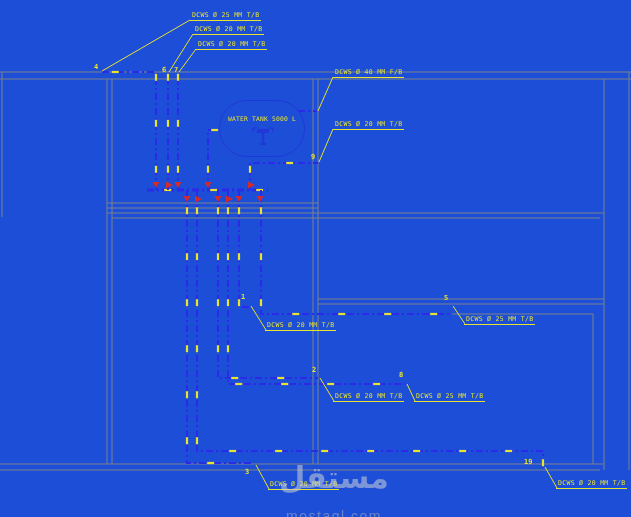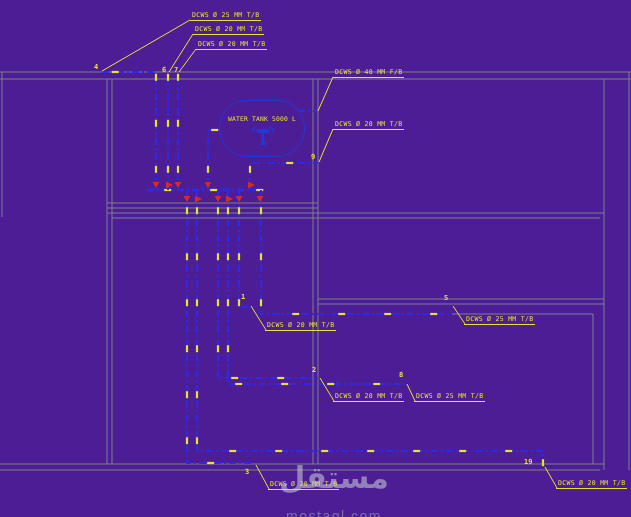--- a/index.html
+++ b/index.html
@@ -13,21 +13,21 @@
   .tank-label{position:absolute;top:14px;left:0;width:100%;text-align:center;color:#e8e32e;
               font-size:6.3px;line-height:7px;letter-spacing:.2px;}
   .float-icon{position:absolute;left:30px;top:24px;}
   .watermark{position:absolute;left:256px;top:462px;width:156px;text-align:center;opacity:.55;}
   .wm-ar{color:#ccd1d8;font:bold 30px "DejaVu Sans",sans-serif;line-height:1.05;}
   .wm-en{color:#aab0b7;font:14px "Liberation Sans",sans-serif;letter-spacing:1.5px;margin-top:14px;}
 </style>
 </head>
 <body>
 
-<div id="canvas" style="background: #4c1d95;">
+<div id="canvas" style="background: #1d4ed8;">
   <svg id="svg-layer" width="631" height="517" viewBox="0 0 631 517">
       <line x1="0" y1="72" x2="631" y2="72" stroke="#7d8288" stroke-width="1"></line>
       <line x1="0" y1="79" x2="631" y2="79" stroke="#7d8288" stroke-width="1"></line>
       <line x1="2" y1="72" x2="2" y2="217" stroke="#7d8288" stroke-width="1"></line>
       <line x1="604" y1="79" x2="604" y2="470" stroke="#7d8288" stroke-width="1"></line>
       <line x1="629" y1="72" x2="629" y2="470" stroke="#7d8288" stroke-width="1"></line>
       <line x1="0" y1="464" x2="604" y2="464" stroke="#7d8288" stroke-width="1"></line>
       <line x1="0" y1="470" x2="600" y2="470" stroke="#7d8288" stroke-width="1"></line>
       <line x1="107" y1="79" x2="107" y2="464" stroke="#7d8288" stroke-width="1"></line>
       <line x1="112" y1="79" x2="112" y2="464" stroke="#7d8288" stroke-width="1"></line>

